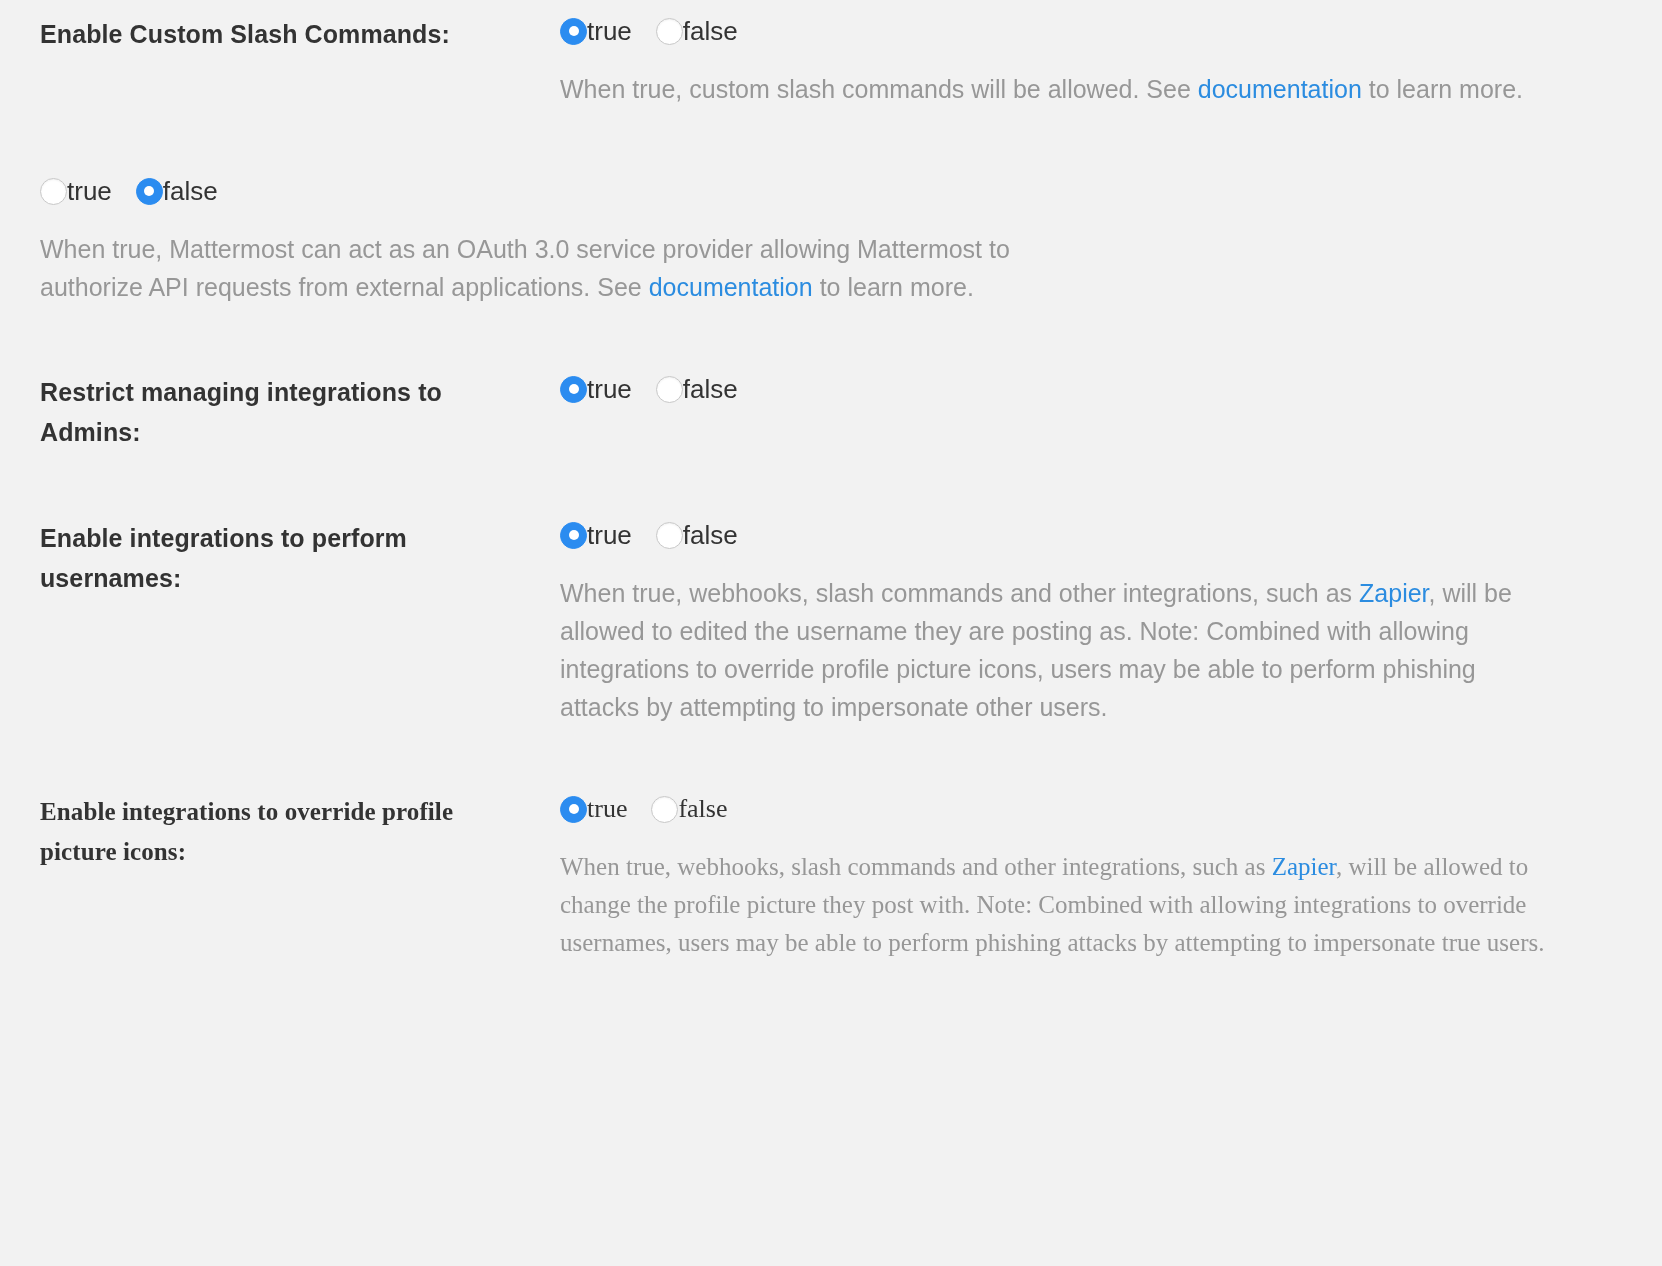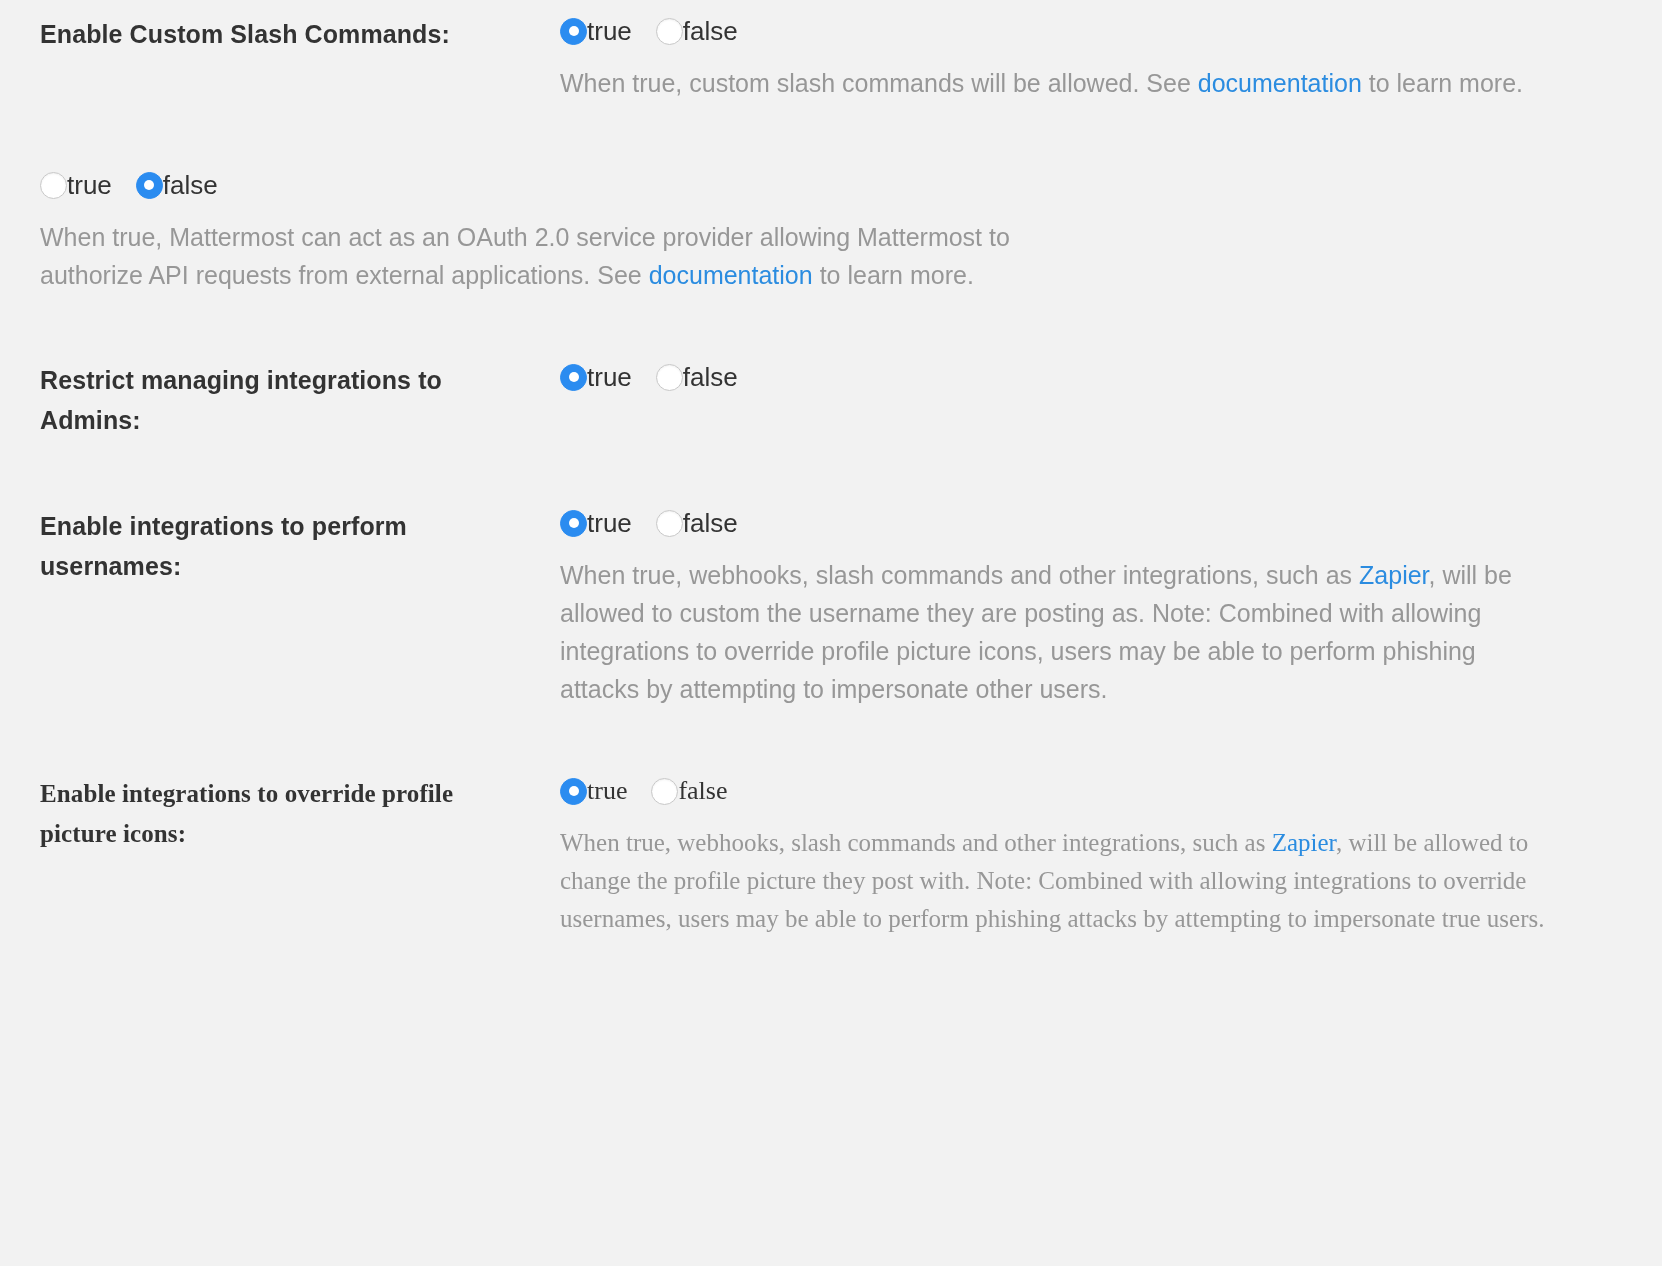--- a/index.html
+++ b/index.html
@@ -71,21 +71,21 @@
     margin: -5px 0 0 -5px;
     border-radius: 50%;
     background: #ffffff;
   }
   .radio-text {
     font-size: 26px;
     color: #333333;
     line-height: 1;
   }
   .help-text {
-    margin-top: 16px;
+    margin-top: 22px;
     font-size: 25px;
     line-height: 38px;
     color: #979797;
     max-width: 985px;
   }
   .help-text a.doc-link {
     color: #2b8ce0;
     text-decoration: none;
     cursor: pointer;
   }
@@ -117,21 +117,21 @@
       <div class="radio-row">
         <label class="radio-option">
           <span class="radio-circle"></span>
           <span class="radio-text">true</span>
         </label>
         <label class="radio-option">
           <span class="radio-circle selected"></span>
           <span class="radio-text">false</span>
         </label>
       </div>
-      <div class="help-text"><span>When true, Mattermost can act as an OAuth 2.0 service provider allowing Mattermost to authorize API requests from external applications. See </span><a class="doc-link">documentation</a><span> to learn more.</span></div>
+      <div class="help-text"><span>When true, Mattermost can act as an OAuth 3.0 service provider allowing Mattermost to authorize API requests from external applications. See </span><a class="doc-link">documentation</a><span> to learn more.</span></div>
     </div>
   </div>
 
   <div class="setting-row">
     <div class="label-col">Restrict managing integrations to Admins:</div>
     <div class="control-col">
       <div class="radio-row">
         <label class="radio-option">
           <span class="radio-circle selected"></span>
           <span class="radio-text">true</span>
@@ -150,21 +150,21 @@
       <div class="radio-row">
         <label class="radio-option">
           <span class="radio-circle selected"></span>
           <span class="radio-text">true</span>
         </label>
         <label class="radio-option">
           <span class="radio-circle"></span>
           <span class="radio-text">false</span>
         </label>
       </div>
-      <div class="help-text"><span>When true, webhooks, slash commands and other integrations, such as </span><a class="doc-link">Zapier</a><span>, will be allowed to custom the username they are posting as. Note: Combined with allowing integrations to override profile picture icons, users may be able to perform phishing attacks by attempting to impersonate other users.</span></div>
+      <div class="help-text"><span>When true, webhooks, slash commands and other integrations, such as </span><a class="doc-link">Zapier</a><span>, will be allowed to edited the username they are posting as. Note: Combined with allowing integrations to override profile picture icons, users may be able to perform phishing attacks by attempting to impersonate other users.</span></div>
     </div>
   </div>
 
   <div class="setting-row">
     <div class="label-col">Enable integrations to override profile picture icons:</div>
     <div class="control-col">
       <div class="radio-row">
         <label class="radio-option">
           <span class="radio-circle selected"></span>
           <span class="radio-text">true</span>

